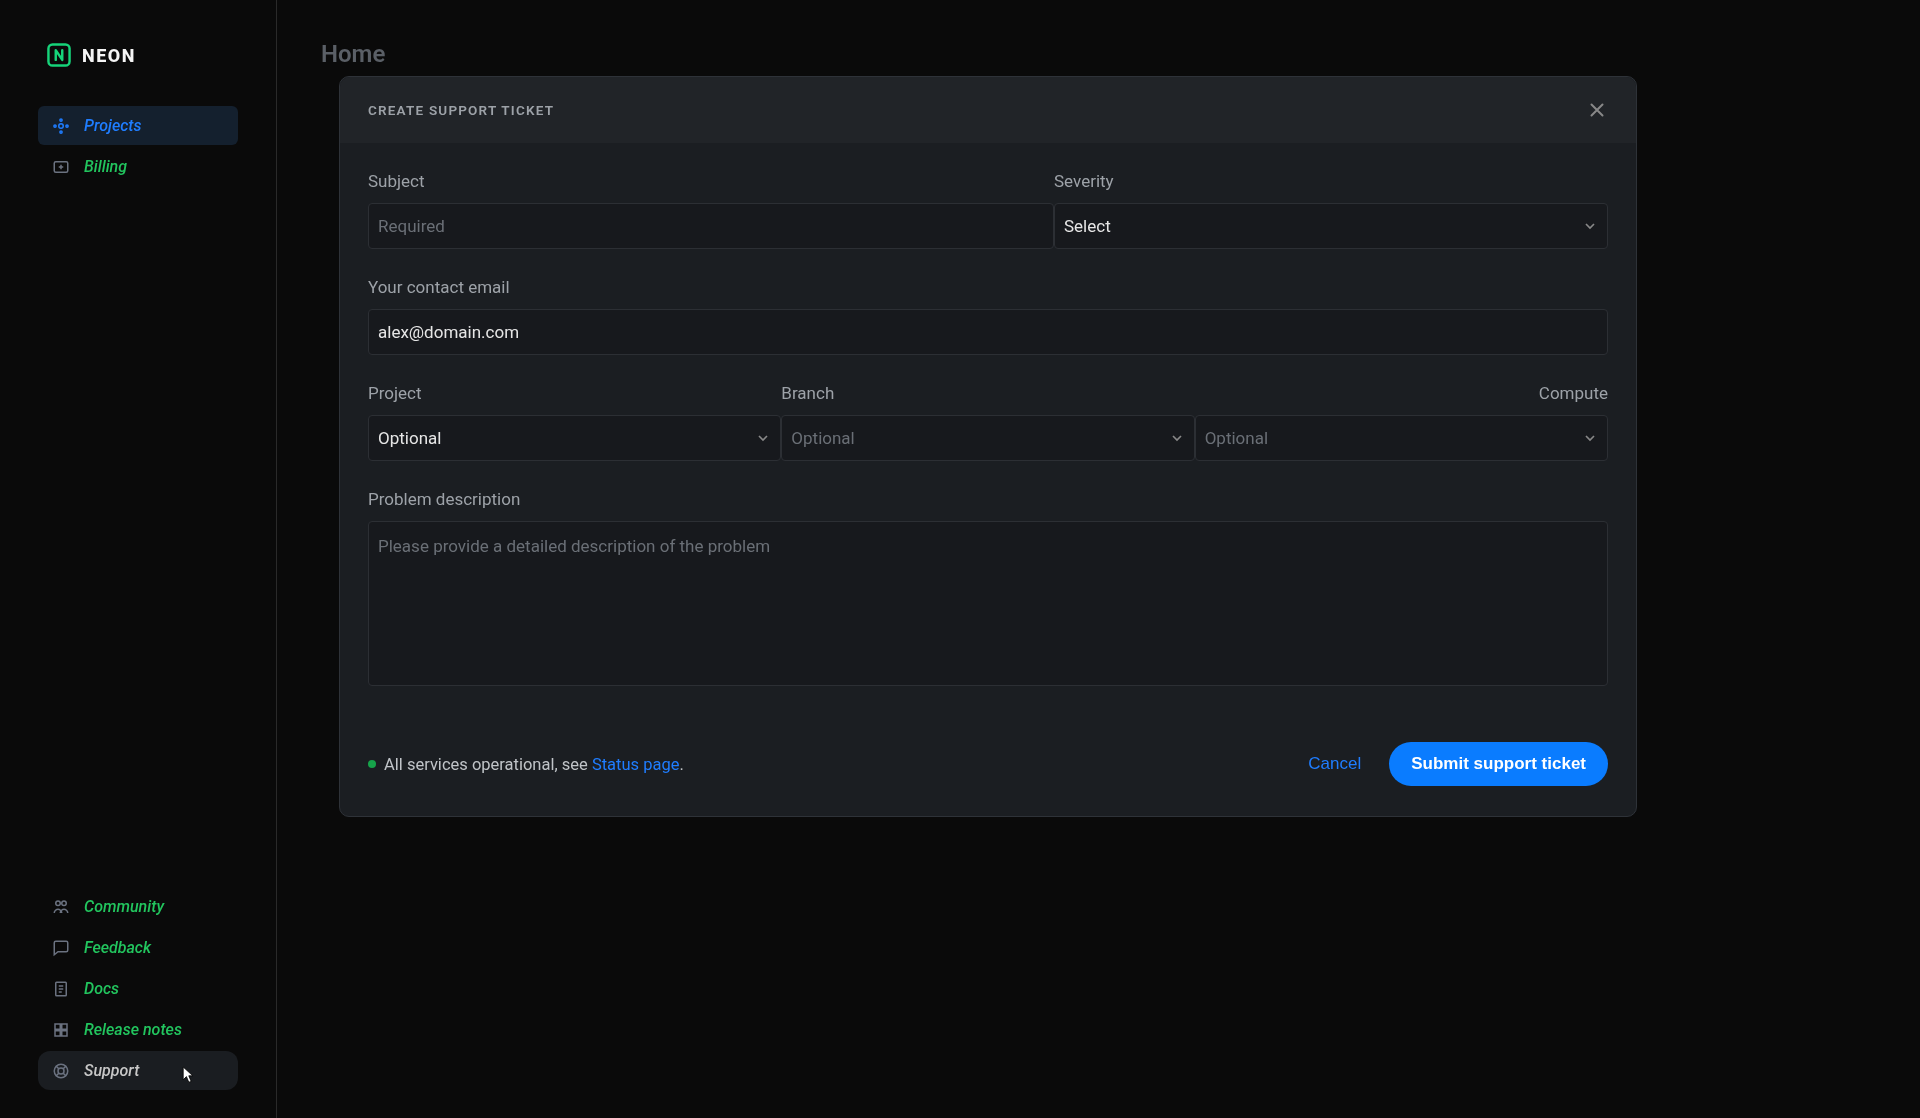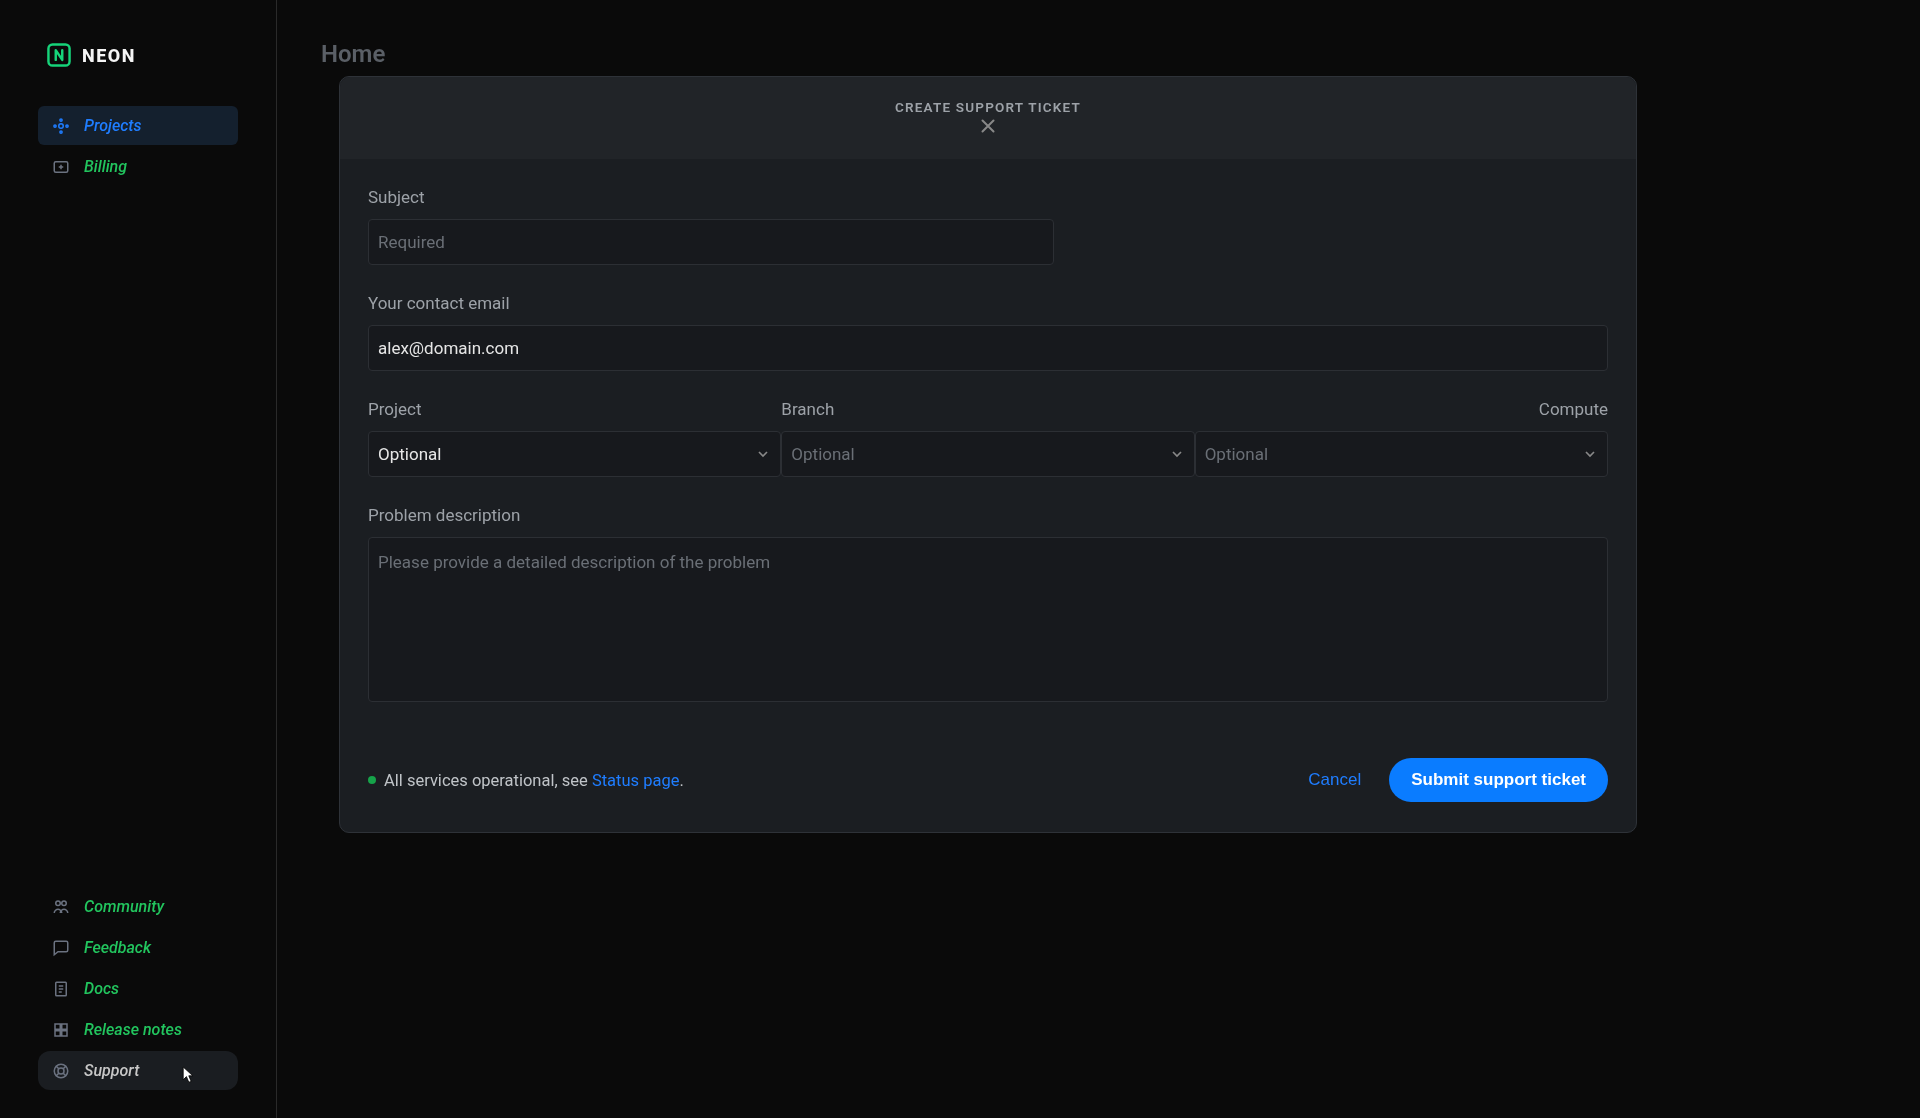--- a/index.html
+++ b/index.html
@@ -76,21 +76,20 @@
     padding: 0;
   }
   .modal-header {
     display:flex;
     justify-content:space-between;
     align-items:center;
     padding: 22px 28px 22px 28px;
     background:#212428;
     border-top-left-radius:10px;
     border-top-right-radius:10px;
-    flex-direction:column;
   }
   .modal-title {
     font-size:13.5px;
     font-weight:600;
     letter-spacing:1.2px;
     color:#9da2a8;
     text-transform:uppercase;
   }
   .close-btn {
     color:#888;
@@ -257,20 +256,29 @@
         </svg>
     </div>
 
     <div class="modal-body">
 
       <div class="field-row">
         <div class="field" style="flex:0 0 686px;">
           <label class="field-label">Subject</label>
           <input class="input" type="text" placeholder="Required" style="">
         </div>
+        <div class="field" style="flex:1;">
+          <label class="field-label">Severity</label>
+          <div class="select">
+            <span class="select-value">Select</span>
+            <svg class="chevron" viewBox="0 0 24 24" fill="none" stroke="currentColor" stroke-width="2.5">
+                <path d="M6 9l6 6 6-6"></path>
+              </svg>
+          </div>
+        </div>
       </div>
 
       <div class="field-row">
         <div class="field" style="flex:1;">
           <label class="field-label">Your contact email</label>
           <input class="input" type="text" value="alex@domain.com" style="">
         </div>
       </div>
 
       <div class="field-row">

